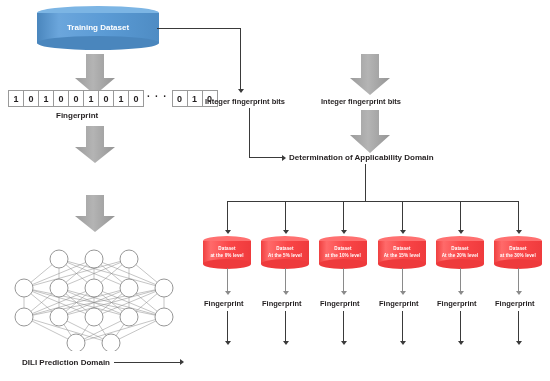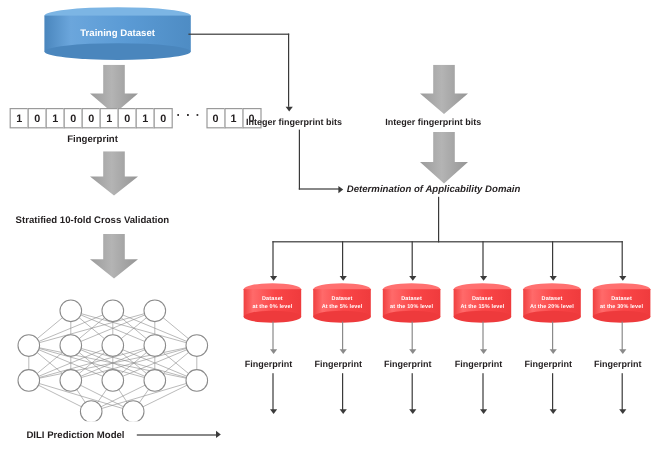--- a/index.html
+++ b/index.html
@@ -114,21 +114,20 @@
         <linearGradient id="gB" x1="0" y1="0" x2="1" y2="0">
           <stop offset="0" stop-color="#9b9b9b"></stop>
             <stop offset="0.45" stop-color="#b4b4b4"></stop>
           <stop offset="1" stop-color="#959595"></stop>
         </linearGradient>
       </defs>
       <polygon points="13,0 31,0 31,21 42,21 22,37 2,21 13,21" fill="url(#gB)"></polygon>
     </svg>
   </div>
 
-  <div class="lbl" style="left:13px;top:179px;font-size:8px;">Stratified 10-fold Cross Validation</div>
 
   <div class="fat" style="left:73px;top:195px;width:44px;height:38px;">
     <svg width="44" height="38" viewBox="0 0 44 38">
       <defs>
         <linearGradient id="gC" x1="0" y1="0" x2="1" y2="0">
           <stop offset="0" stop-color="#9b9b9b"></stop>
             <stop offset="0.45" stop-color="#b4b4b4"></stop>
           <stop offset="1" stop-color="#959595"></stop>
         </linearGradient>
       </defs>
@@ -206,21 +205,21 @@
           <circle cx="45" cy="84" r="9"></circle>
           <circle cx="80" cy="84" r="9"></circle>
         <circle cx="115" cy="84" r="9"></circle>
           <circle cx="150" cy="84" r="9"></circle>
         <circle cx="62" cy="110" r="9"></circle>
           <circle cx="97" cy="110" r="9"></circle>
       </g>
     </svg>
   </div>
 
-  <div class="lbl" style="left:22px;top:358px;font-size:8px;">DILI Prediction Model</div>
+  <div class="lbl" style="left:22px;top:358px;font-size:8px;">DILI Prediction Domain</div>
 
   <div class="ln ln-h" style="left:114px;top:362px;width:68px;"></div>
   <div class="tri tri-r" style="left:180px;top:359px;"></div>
 
 
   <div class="fat" style="left:348px;top:54px;width:44px;height:42px;">
     <svg width="44" height="42" viewBox="0 0 44 42">
       <defs>
         <linearGradient id="gD" x1="0" y1="0" x2="1" y2="0">
           <stop offset="0" stop-color="#9b9b9b"></stop>
@@ -246,21 +245,21 @@
       <polygon points="13,0 31,0 31,25 42,25 22,43 2,25 13,25" fill="url(#gE)"></polygon>
     </svg>
   </div>
 
   <div class="lbl" style="left:205px;top:97px;font-size:7.5px;">Integer fingerprint bits</div>
 
   <div class="ln ln-v" style="left:249px;top:108px;height:50px;"></div>
   <div class="ln ln-h" style="left:249px;top:157px;width:35px;"></div>
   <div class="tri tri-r" style="left:282px;top:154.5px;"></div>
 
-  <div class="lbl" style="left:289px;top:153px;font-size:8px;font-style:italic;">Determination of Applicability Domain</div>
+  <div class="lbl" style="left:289px;top:153px;font-size:8px;">Determination of Applicability Domain</div>
 
   <div class="ln ln-v" style="left:365px;top:164px;height:38px;"></div>
 
   <div class="ln ln-h" style="left:227px;top:201px;width:292px;"></div>
 
   <div class="ln ln-v" style="left:227px;top:201px;height:30px;"></div>
   <div class="tri tri-d" style="left:224.5px;top:230px;"></div>
   <div class="ln ln-v" style="left:285px;top:201px;height:30px;"></div>
   <div class="tri tri-d" style="left:282.5px;top:230px;"></div>
   <div class="ln ln-v" style="left:343px;top:201px;height:30px;"></div>

